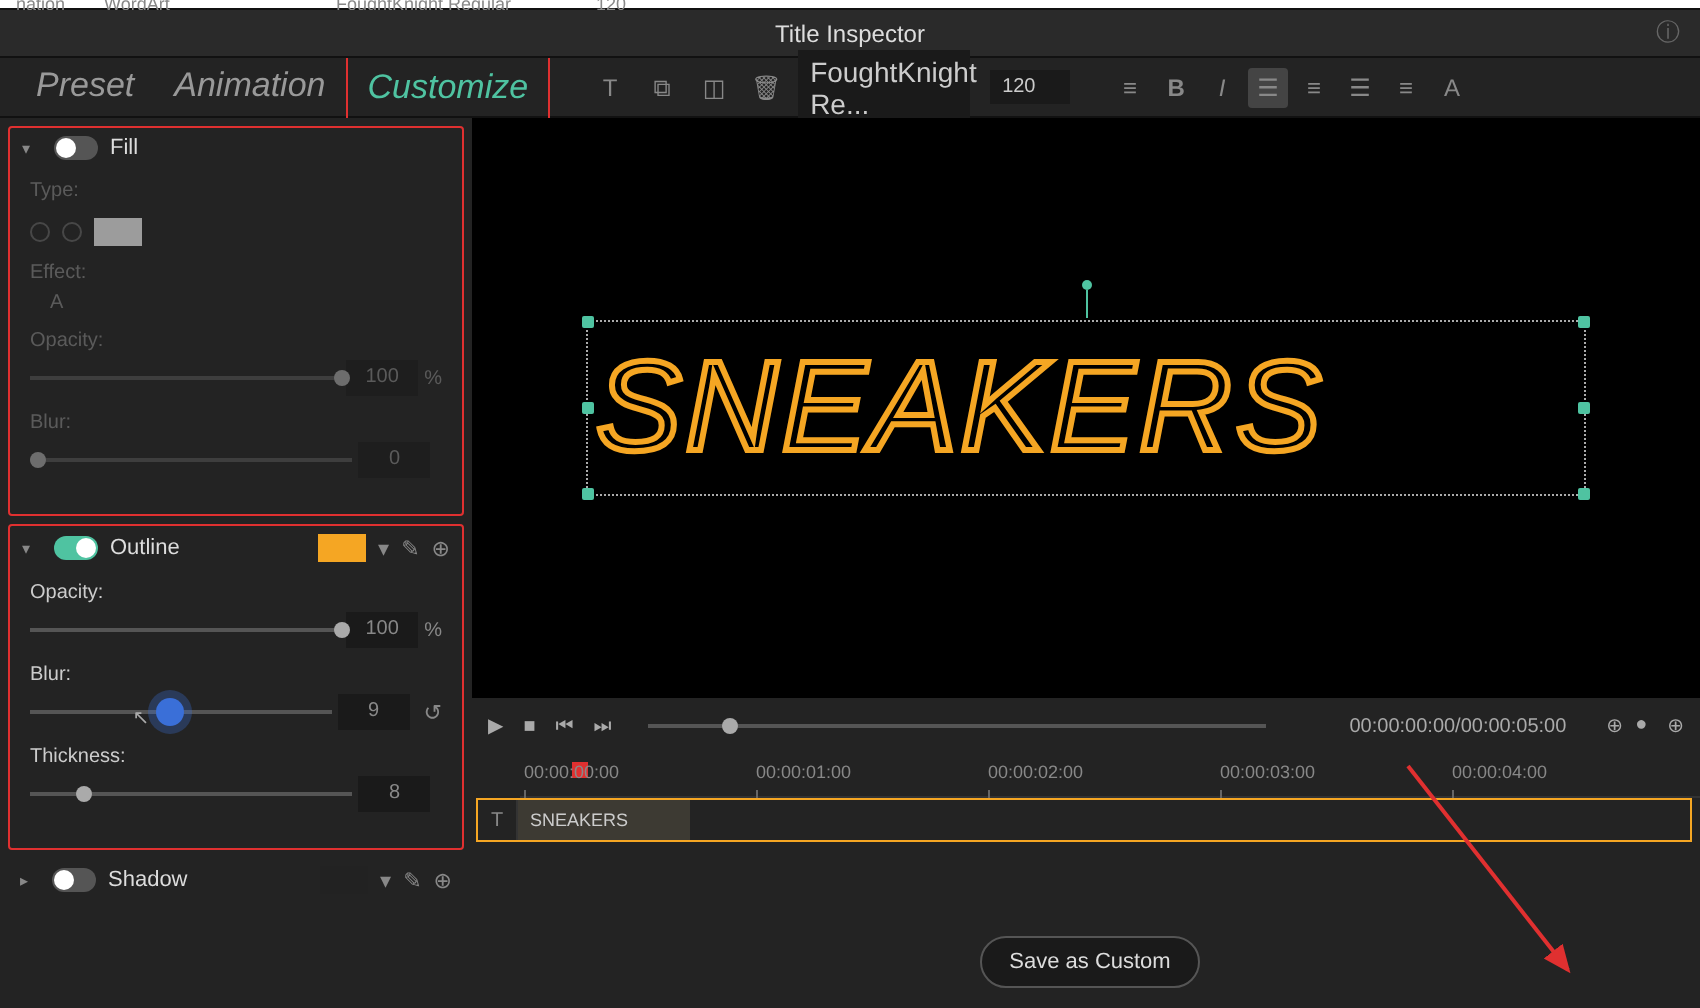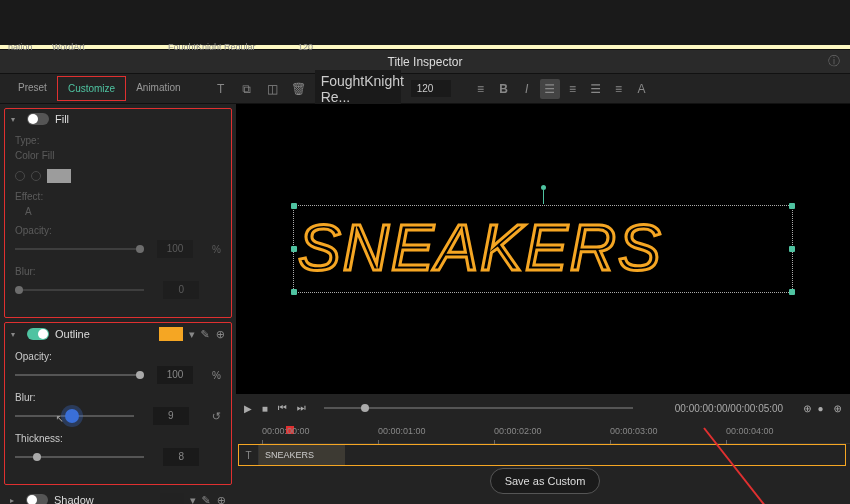--- a/index.html
+++ b/index.html
@@ -1,27 +1,27 @@
 <!DOCTYPE html>
 <html><head>
 <meta charset="utf-8">
 <style>
 * { box-sizing: border-box; margin: 0; padding: 0; font-family: -apple-system, BlinkMacSystemFont, "Segoe UI", sans-serif; }
 body { background: #1a1a1a; width: 850px; height: 504px; overflow: hidden; color: #aaa; font-size: 11px; }
 
-.top-fragment { height: 5px; background: #fef9c3; border-bottom: 1px solid #111; position: relative; margin-top: 45px; }
+.top-fragment { height: 5px; background: #ffffff; border-bottom: 1px solid #111; position: relative; }
 .top-fragment span { position: absolute; top: -3px; font-size: 9px; color: #888; }
 
 .title-bar { height: 24px; background: #2a2a2a; display: flex; align-items: center; justify-content: center; position: relative; border-bottom: 1px solid #111; }
 .title-bar .title { color: #ddd; font-size: 12px; font-weight: 500; }
 .help-icon { position: absolute; right: 10px; color: #666; font-size: 12px; }
 
 .toolbar-row { height: 30px; background: #232323; display: flex; align-items: center; padding: 0 8px; border-bottom: 1px solid #111; }
 .tabs { display: flex; gap: 0; flex: 0 0 auto; }
-.tab { padding: 6px 10px; color: #999; cursor: pointer; font-size: 10px; }
+.tab { padding: 6px 10px; color: #999; cursor: pointer; font-size: 17px; font-style: italic; }
 .tab.active { color: #4fc3a1; border: 1px solid #e03030; }
 .tab.preset {}
 .tab.animation {}
 
 .text-tools { margin-left: 20px; display: flex; align-items: center; gap: 6px; flex: 1; }
 .tool-btn { width: 20px; height: 20px; color: #888; display: flex; align-items: center; justify-content: center; font-size: 12px; cursor: pointer; }
 .tool-btn.active { background: #444; border-radius: 2px; }
 .font-select { background: #1a1a1a; color: #ccc; padding: 3px 16px 3px 6px; font-size: 14px; border: none; position: relative; width: 86px; }
 .size-select { background: #1a1a1a; color: #ccc; padding: 3px 16px 3px 6px; font-size: 10px; border: none; width: 40px; margin-left: 4px; }
 .fmt-group { display: flex; gap: 3px; margin-left: 14px; }
@@ -45,21 +45,21 @@
 .color-orange { background: #f5a623; }
 .color-white { background: #fff; }
 .color-dark { background: #222; }
 .hdr-tools { margin-left: auto; display: flex; gap: 6px; align-items: center; }
 .hdr-tools .icon-btn { color: #888; font-size: 11px; }
 
 .section-body { padding: 6px 10px 10px; }
 .field-row { margin-bottom: 8px; }
 .field-label { color: #888; font-size: 10px; margin-bottom: 4px; display: block; }
 .field-label.bright { color: #ccc; }
-.slider-row { display: flex; align-items: center; gap: 19px; }
+.slider-row { display: flex; align-items: center; gap: 3px; }
 .slider-track { flex: 1; height: 2px; background: #555; position: relative; }
 .slider-thumb { width: 8px; height: 8px; border-radius: 50%; background: #aaa; position: absolute; top: -3px; }
 .slider-thumb.blue-active { width: 14px; height: 14px; background: #3a6fd8; top: -6px; box-shadow: 0 0 0 4px rgba(58,111,216,0.3); }
 .cursor-arrow { position: absolute; top: -2px; font-size: 10px; }
 .val-box { width: 36px; height: 18px; background: #1a1a1a; color: #888; text-align: center; font-size: 10px; border: none; line-height: 18px; }
 .pct { color: #888; font-size: 10px; }
 .reset-icon { color: #888; font-size: 11px; margin-left: 4px; }
 .swatch-row { display: flex; gap: 6px; align-items: center; }
 .radio-dot { width: 10px; height: 10px; border: 1px solid #666; border-radius: 50%; }
 .fill-body { opacity: 0.55; }
@@ -110,22 +110,22 @@
 </div>
 
 <div class="title-bar">
   <span class="title">Title Inspector</span>
   <span class="help-icon">ⓘ</span>
 </div>
 
 <div class="toolbar-row">
   <div class="tabs">
     <div class="tab preset">Preset</div>
+    <div class="tab animation">Animation</div>
     <div class="tab active">Customize</div>
-    <div class="tab animation">Animation</div>
   </div>
   <div class="text-tools">
     <span class="tool-btn">T</span>
     <span class="tool-btn">⧉</span>
     <span class="tool-btn">◫</span>
     <span class="tool-btn">🗑</span>
     <div class="font-select">FoughtKnight Re...</div>
     <div class="size-select">120</div>
     <div class="fmt-group">
       <span class="tool-btn">≡</span>
@@ -151,21 +151,20 @@
       <div class="section-header">
         <span class="chevron">▾</span>
         <span class="toggle">
             <span class="knob"></span>
           </span>
         <span class="section-title">Fill</span>
       </div>
       <div class="section-body fill-body">
         <div class="field-row">
           <span class="field-label">Type:</span>
-          <span class="field-label">Color Fill</span>
         </div>
         <div class="field-row swatch-row">
           <span class="radio-dot"></span>
           <span class="radio-dot"></span>
           <span class="color-chip color-white"></span>
         </div>
         <div class="field-row">
           <span class="field-label">Effect:</span>
           <span class="field-label" style="padding-left:10px">A</span>
         </div>

